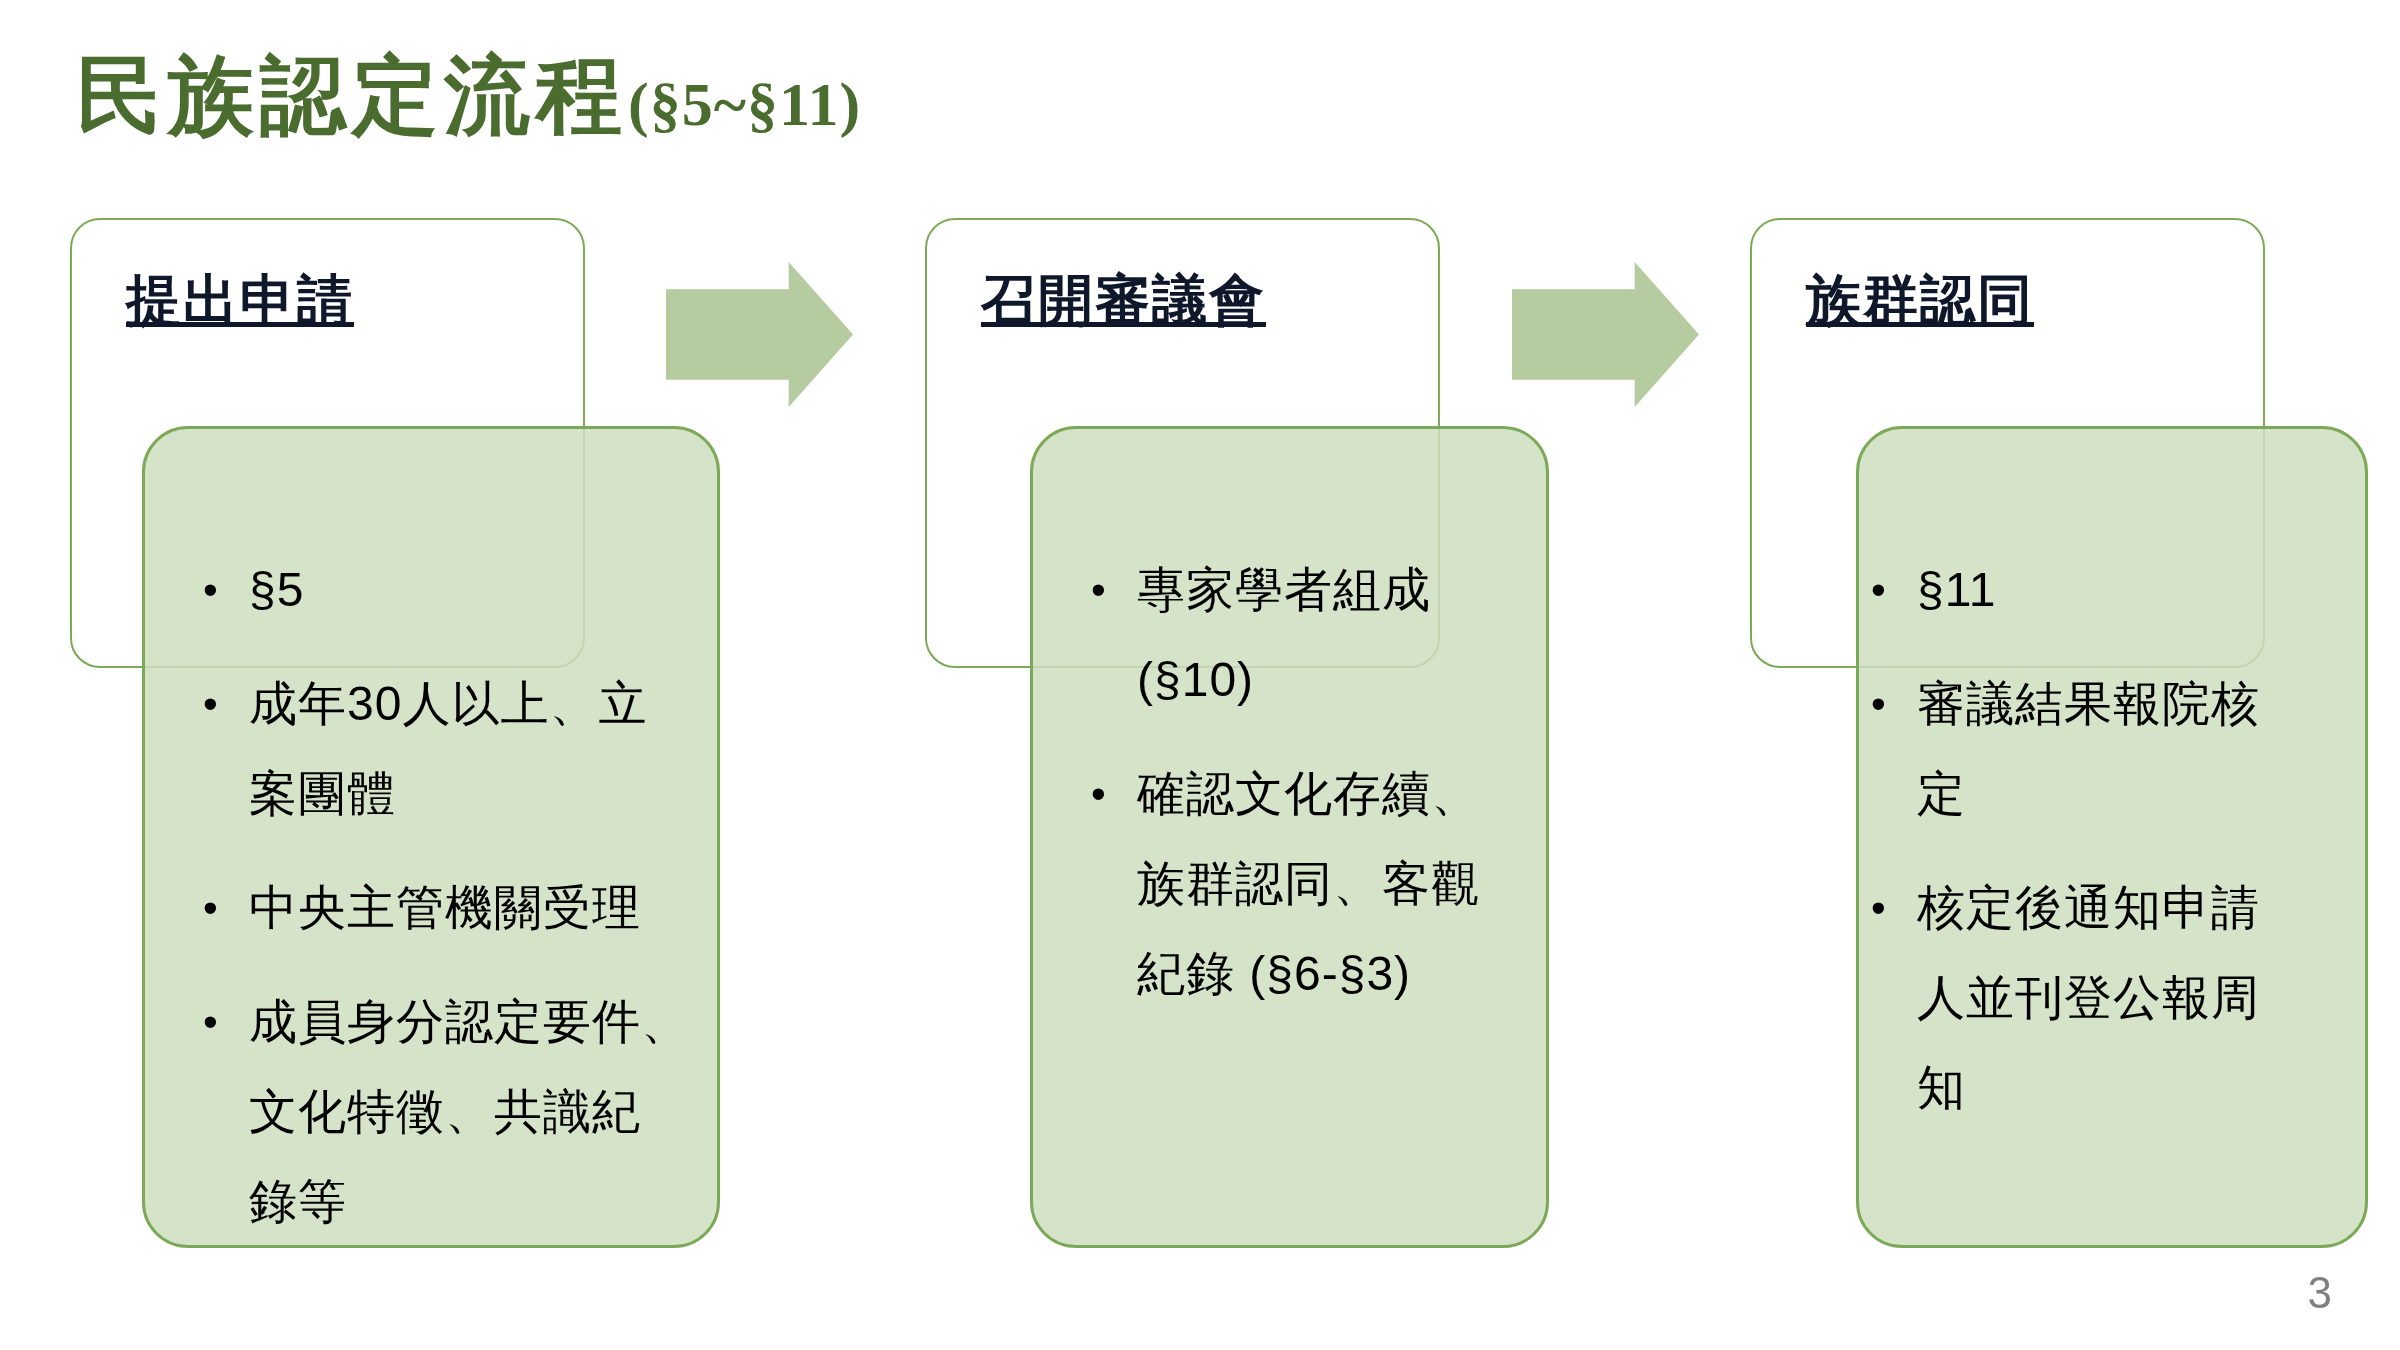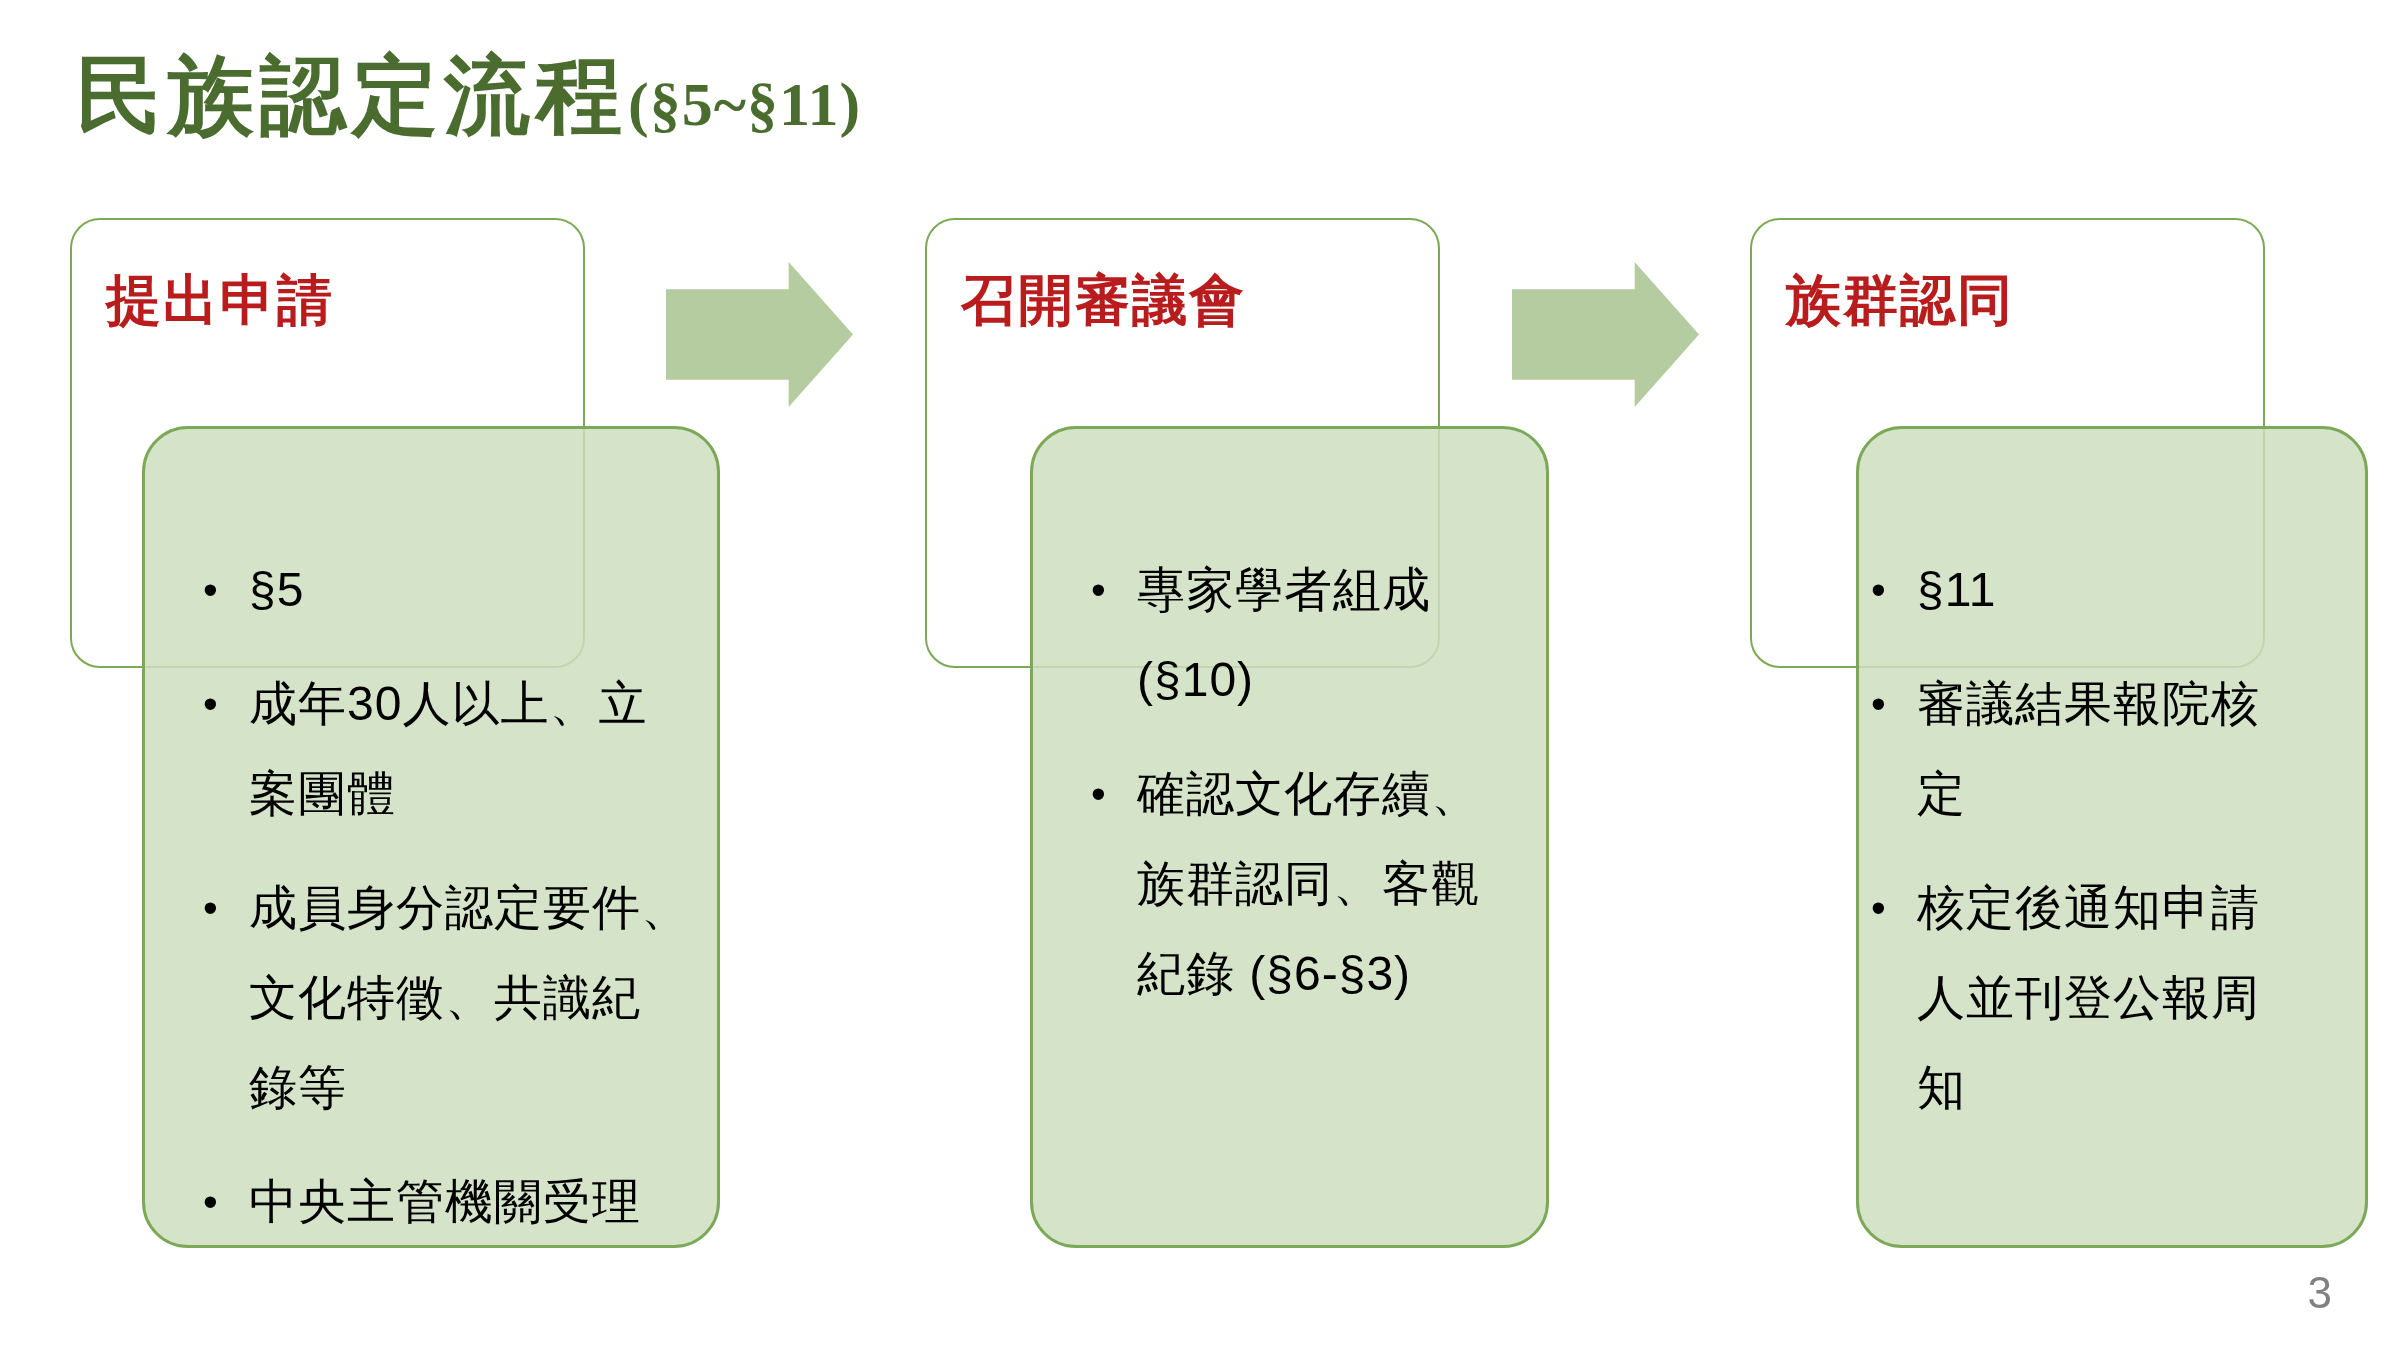--- a/index.html
+++ b/index.html
@@ -21,22 +21,22 @@
   }
 
   
   .headerbox {
     position:absolute; top:218px; width:515px; height:450px;
     background:#ffffff;
     border:2px solid var(--box-border,#7ca957);
     border-radius:30px; box-sizing:border-box; z-index:1;
   }
   .headerbox .htext {
-    margin:44px 0 0 34px; font-size:55px; font-weight:bold; color:#b91c1c;
-    letter-spacing:2px; white-space:nowrap;
+    margin:44px 0 0 54px; font-size:55px; font-weight:bold; color:#0f172a;
+    letter-spacing:2px; white-space:nowrap;text-decoration:underline;
   }
   .hb1 { left:70px; } .hb2 { left:925px; } .hb3 { left:1750px; }
 
   
   .detailbox {
     position:absolute; top:426px; height:822px;
     background:var(--box-fill,rgba(206,222,192,0.85));
     border:3px solid var(--box-border,#7ca957);
     border-radius:46px; box-sizing:border-box; z-index:2;
     padding:116px 36px 0 58px;
@@ -83,26 +83,26 @@
   </div>
   <div class="detailbox db1">
     <div class="bullet">
       <span class="btext">§5</span>
       </div>
     <div class="bullet">
       <span class="btext">成年30人以上、立
 案團體</span>
       </div>
     <div class="bullet">
+      <span class="btext">中央主管機關受理</span>
+      </div>
+    <div class="bullet">
       <span class="btext">成員身分認定要件、
 文化特徵、共識紀
 錄等</span>
-      </div>
-    <div class="bullet">
-      <span class="btext">中央主管機關受理</span>
       </div>
   </div>
 
   <div class="arrow ar1"></div>
 
   <div class="headerbox hb2">
     <div class="htext">召開審議會</div>
   </div>
   <div class="detailbox db2">
     <div class="bullet">

